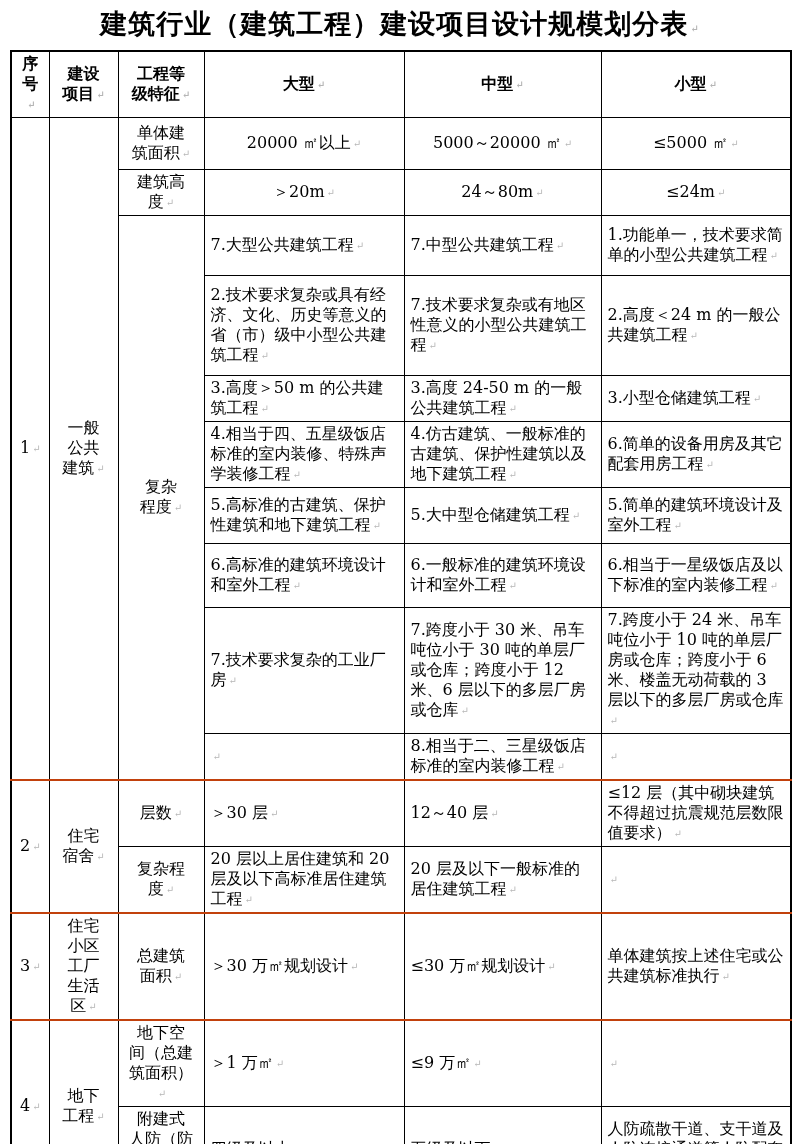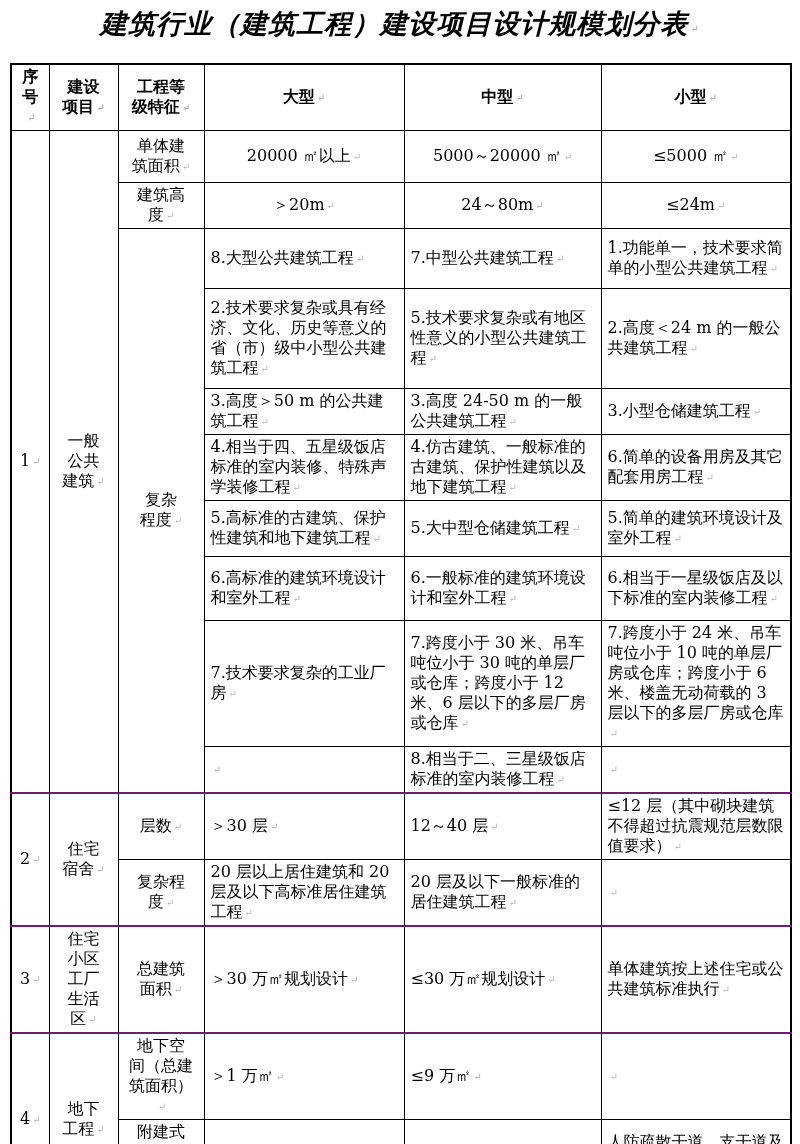--- a/index.html
+++ b/index.html
@@ -13,24 +13,23 @@
     width: 800px;
     height: 1144px;
     position: relative;
     overflow: hidden;
   }
   .doc-title {
     text-align: center;
     font-size: 27px;
     font-weight: bold;
     padding-top: 6px;
-    margin-bottom: 21px;
+    margin-bottom: 8px;
     letter-spacing: 1px;
     white-space: nowrap;
-    font-style: italic;
   }
   table.scale-table {
     border-collapse: collapse;
     table-layout: fixed;
     width: 780px;
     margin-left: 10px;
     border: 2px solid #000;
   }
   td, th {
     border: 1px solid #000;
@@ -41,21 +40,21 @@
     white-space: pre-line;
     overflow: hidden;
     font-weight: normal;
   }
   th {
     font-weight: bold;
     text-align: center;
   }
   td.c { text-align: center; }
   td.l { text-align: left; }
-  tr.sec td { border-top: 2px solid #701a75; }
+  tr.sec td { border-top: 2px solid #c2410c; }
   
   .t::after {
     content: "\21b5";
     color: #b5b5b5;
     font-size: 10px;
     margin-left: 2px;
     vertical-align: 1px;
   }
 </style>
 </head>
@@ -102,27 +101,27 @@
     <tr style="height:46px">
       <td class="c"><span class="t">建筑高
 度</span></td>
       <td class="c"><span class="t">＞20m</span></td>
       <td class="c"><span class="t">24～80m</span></td>
       <td class="c"><span class="t">≤24m</span></td>
     </tr>
     <tr style="height:60px">
       <td class="c" rowspan="8"><span class="t">复杂
 程度</span></td>
-      <td class="l"><span class="t">8.大型公共建筑工程</span></td>
+      <td class="l"><span class="t">7.大型公共建筑工程</span></td>
       <td class="l"><span class="t">7.中型公共建筑工程</span></td>
       <td class="l"><span class="t">1.功能单一，技术要求简单的小型公共建筑工程</span></td>
     </tr>
     <tr style="height:100px">
       <td class="l"><span class="t">2.技术要求复杂或具有经济、文化、历史等意义的省（市）级中小型公共建筑工程</span></td>
-      <td class="l"><span class="t">5.技术要求复杂或有地区性意义的小型公共建筑工程</span></td>
+      <td class="l"><span class="t">7.技术要求复杂或有地区性意义的小型公共建筑工程</span></td>
       <td class="l"><span class="t">2.高度＜24 m 的一般公共建筑工程</span></td>
     </tr>
     <tr style="height:46px">
       <td class="l"><span class="t">3.高度＞50 m 的公共建筑工程</span></td>
       <td class="l"><span class="t">3.高度 24-50 m 的一般公共建筑工程</span></td>
       <td class="l"><span class="t">3.小型仓储建筑工程</span></td>
     </tr>
     <tr style="height:64px">
       <td class="l"><span class="t">4.相当于四、五星级饭店标准的室内装修、特殊声学装修工程</span></td>
       <td class="l"><span class="t">4.仿古建筑、一般标准的古建筑、保护性建筑以及地下建筑工程</span></td>

